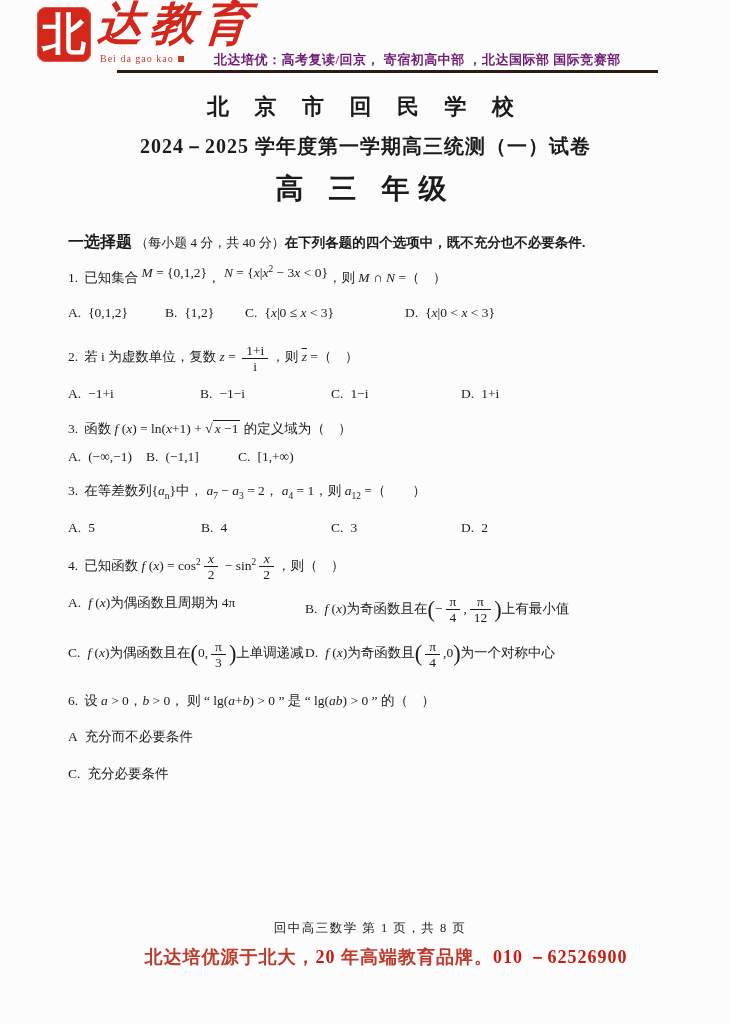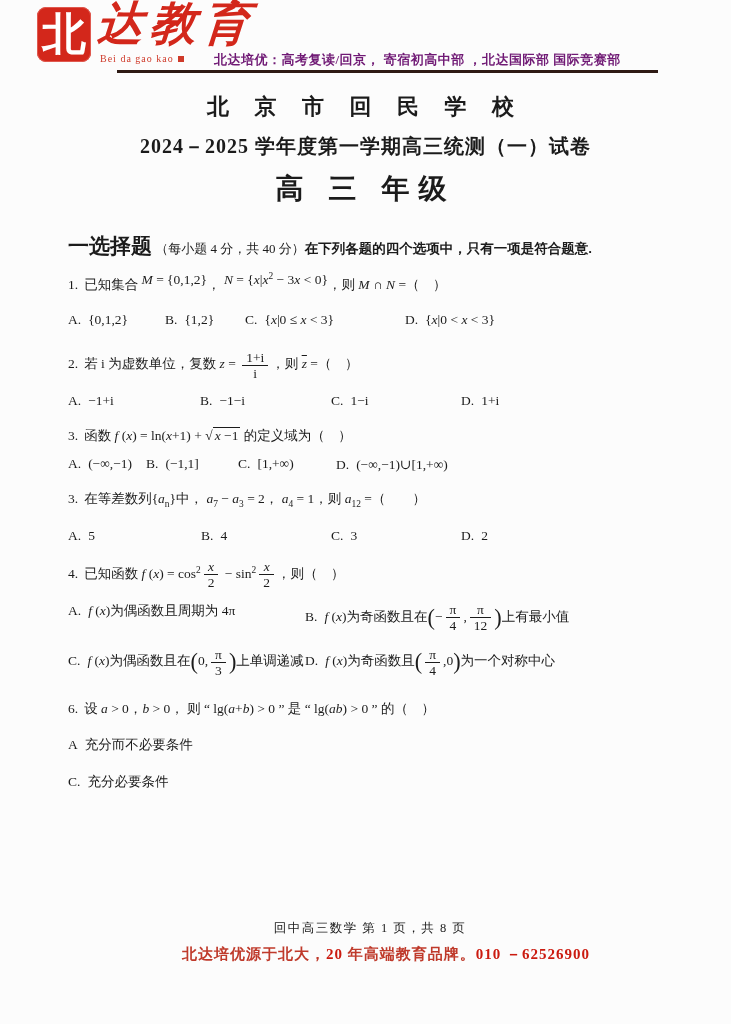--- a/index.html
+++ b/index.html
@@ -32,21 +32,21 @@
     position:absolute; left:214px; top:51px; color:#701a75;
     font-size:13px; font-weight:bold; letter-spacing:0.5px; white-space:nowrap;
   }
   .head-rule { position:absolute; left:117px; top:70px; width:541px; height:3px; background:#2e1a14; }
   
   .t1 { margin-top:14px; text-align:center; font-size:22px; font-weight:bold; letter-spacing:10px; }
   .t2 { margin-top:11px; text-align:center; font-size:20px; font-weight:bold; letter-spacing:1px; }
   .t3 { margin-top:10px; text-align:center; font-size:28px; font-weight:bold; letter-spacing:9px; }
   
   .section { margin:24px 70px 0 68px; font-size:13px; }
-  .sec-label { font-family:"Liberation Sans","DejaVu Sans",sans-serif; font-weight:bold; font-size:21px; }
+  .sec-label { font-family:"Liberation Sans","DejaVu Sans",sans-serif; font-weight:bold; font-size:16px; }
   .sec-note { font-size:13px; }
   .sec-instr { font-family:"Liberation Sans","DejaVu Sans",sans-serif; font-weight:bold; font-size:13.5px; }
   
   .content { padding:0 70px 0 68px; font-size:13.5px; }
   .stem { line-height:1.5; }
   .qnum { margin-right:6px; }
   .opts { display:flex; align-items:flex-start; }
   .opt { flex:0 0 auto; white-space:nowrap; }
   .opt.last { flex:1 1 auto; }
   .olabel { margin-right:7px; }
@@ -54,21 +54,21 @@
   .frac { display:inline-flex; flex-direction:column; text-align:center; vertical-align:middle; margin:0 3px; line-height:1.12; }
   .frac > span:first-child { border-bottom:1.3px solid #1b1b1b; padding:0 4px; }
   .frac > span:last-child { padding:0 4px; }
   .rad { border-top:1.3px solid #1b1b1b; padding:0 2px; }
   .ol { text-decoration:overline; }
   .raised { position:relative; top:-5px; }
   .bp { font-size:165%; vertical-align:middle; line-height:0.8; font-weight:normal; }
   sup { font-size:70%; } sub { font-size:70%; }
   
   .footer-page { position:absolute; left:9px; right:0; top:920px; text-align:center; font-size:12.5px; letter-spacing:1.5px; }
-  .footer-promo { position:absolute; left:0; right:0; top:945px; text-align:center; font-size:15px; font-weight:bold; color:#bf3a2b; letter-spacing:1px;padding-left:41px; }
+  .footer-promo { position:absolute; left:0; right:0; top:945px; text-align:center; font-size:18px; font-weight:bold; color:#bf3a2b; letter-spacing:1px;padding-left:41px; }
   .footer-promo b { color:#cb1b10; }
 </style>
 </head>
 <body>
 
 <div class="page">
 
   <div class="header">
     <div class="seal">北</div>
     <div class="brand-script">达教育</div>
@@ -76,21 +76,21 @@
     <div class="tagline">北达培优：高考复读/回京，  寄宿初高中部 ，北达国际部 国际竞赛部</div>
     <div class="head-rule"></div>
   </div>
 
   <div class="t1">北 京 市 回 民 学 校</div>
   <div class="t2">2024－2025 学年度第一学期高三统测（一）试卷</div>
   <div class="t3">高 三 年级</div>
 
   <div class="section">
     <span class="sec-label">一选择题</span>
-    <span class="sec-note">（每小题 4 分，共 40 分）</span><span class="sec-instr">在下列各题的四个选项中，只有一项是符合题意.</span>
+    <span class="sec-note">（每小题 4 分，共 40 分）</span><span class="sec-instr">在下列各题的四个选项中，既不充分也不必要条件.</span>
   </div>
 
   <div class="content">
 
     <div>
       <div class="stem" style="margin-top:13px">
         <span class="qnum">1.</span><span>已知集合 <span class="raised"><i>M</i> = {0,1,2}</span>， <span class="raised"><i>N</i> = {<i>x</i>|<i>x</i><sup>2</sup> − 3<i>x</i> &lt; 0}</span>，则 <i>M</i> ∩ <i>N</i> =（　）</span>
       </div>
       <div class="opts" style="margin-top:17px">
         <span class="opt" style="width:97px"><span class="olabel">A.</span><span>{0,1,2}</span></span>
@@ -116,21 +116,20 @@
     </div>
 
     <div>
       <div class="stem" style="margin-top:17px">
         <span class="qnum">3.</span><span>函数 <i>f</i> (<i>x</i>) = ln(<i>x</i>+1) + <span class="sqrt">√<span class="rad"><i>x</i> −1</span></span> 的定义域为（　）</span>
       </div>
       <div class="opts" style="margin-top:10px">
         <span class="opt" style="width:78px"><span class="olabel">A.</span><span>(−∞,−1)</span></span>
         <span class="opt" style="width:92px"><span class="olabel">B.</span><span>(−1,1]</span></span>
         <span class="opt" style="width:98px"><span class="olabel">C.</span><span>[1,+∞)</span></span>
-        <span class="opt last"><span class="olabel">D.</span><span>(−∞,−1)∪[1,+∞)</span></span>
       </div>
     </div>
 
     <div>
       <div class="stem" style="margin-top:16px">
         <span class="qnum">3.</span><span>在等差数列{<i>a</i><sub>n</sub>}中， <i>a</i><sub>7</sub> − <i>a</i><sub>3</sub> = 2， <i>a</i><sub>4</sub> = 1，则 <i>a</i><sub>12</sub> =（　　）</span>
       </div>
       <div class="opts" style="margin-top:17px">
         <span class="opt" style="width:133px"><span class="olabel">A.</span><span>5</span></span>
         <span class="opt" style="width:130px"><span class="olabel">B.</span><span>4</span></span>

